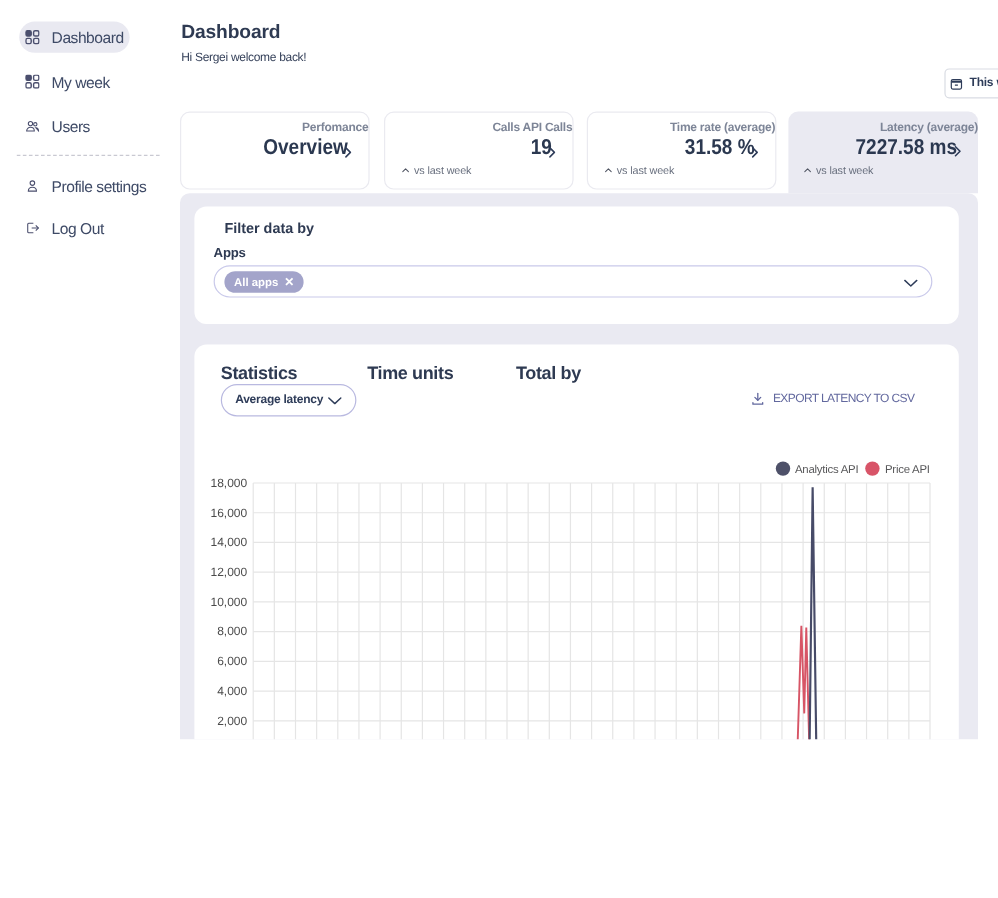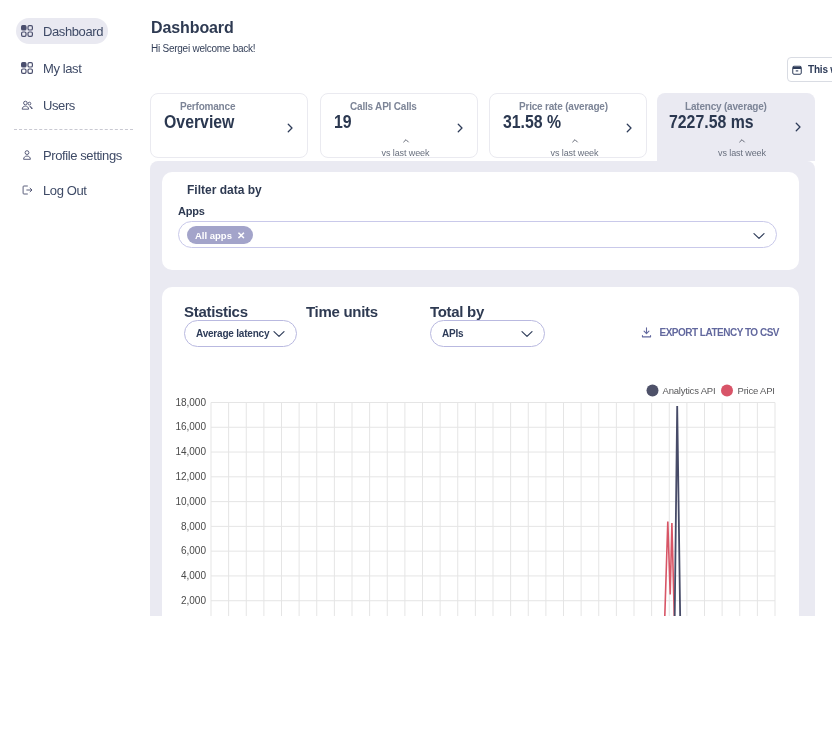--- a/index.html
+++ b/index.html
@@ -1,48 +1,48 @@
 <!DOCTYPE html>
 <html><head><meta charset="utf-8">
 <style>
 * { margin:0; padding:0; box-sizing:border-box; }
 html,body { width:832px; height:748px; background:#fff; font-family:"Liberation Sans", sans-serif; }
-#page { position:relative; width:832px; height:616px; overflow:hidden; }
+#page { position:relative; width:832px; height:616px; overflow:hidden;text-align:right; }
 
 .navitem { position:absolute; left:16px; height:26px; display:flex; align-items:center; color:#3e4a66; font-size:13px; letter-spacing:-0.4px; }
 .nicon { width:12px; height:12px; margin-left:5px; }
 .navitem span.t { margin-left:10px; }
 .pill { background:#e9e9f1; border-radius:13px; width:92px; }
 .sep { position:absolute; left:14px; top:129px; width:119px; border-top:1px dashed #c9c9d2; }
 
 .title { position:absolute; left:151px; top:19px; font-size:16px; font-weight:bold; color:#2e3a52; letter-spacing:-0.1px; }
 .subtitle { position:absolute; left:151px; top:43px; font-size:10px; color:#333f58; letter-spacing:-0.25px; }
 .weekbtn { position:absolute; left:742px; top:57px; width:71px; height:25px; border:1px solid #d9dce3; border-radius:4px; background:#fff; display:flex; align-items:center; justify-content:center; gap:5px; font-size:10px; font-weight:bold; color:#2e3c59; white-space:nowrap; letter-spacing:-0.2px;margin-left:45px; }
 
 .card { position:absolute; top:93px; width:158px; height:65px; background:#fff; border:1px solid #eaeaf0; border-radius:8px; padding:7px 0 0 13px; }
 .card.sel { background:#eaeaf2; border:none; border-radius:8px 8px 0 0; height:68px; padding:8px 0 0 12px; }
 .clabel { font-size:10px; font-weight:bold; color:#7d8597; letter-spacing:-0.2px; line-height:1.15;padding-left:16px; }
 .cvalue { font-size:18px; font-weight:bold; color:#2b3850; margin-top:0; line-height:1.05; transform:scaleX(0.88); transform-origin:left center; white-space:nowrap; }
-.vs { font-size:9px; color:#686f7e; margin-top:6px; display:flex; align-items:center; gap:3px; letter-spacing:-0.1px;flex-direction:column; }
+.vs { font-size:9px; color:#686f7e; margin-top:6px; display:flex; align-items:center; gap:3px; letter-spacing:-0.1px; }
 .cchev { position:absolute; right:11px; top:26px; }
 
 .panel { position:absolute; left:150px; top:161px; width:665px; height:571px; background:#eaeaf2; border-radius:8px; }
 .fcard { position:absolute; left:162px; top:172px; width:637px; height:98px; background:#fff; border-radius:10px; }
 .ftitle { position:absolute; left:177px; top:183px; font-size:12px; font-weight:bold; color:#2e3a52;padding-left:10px; }
 .flabel { position:absolute; left:178px; top:205px; font-size:11px; font-weight:bold; color:#2e3a52; letter-spacing:-0.2px; }
 .finput { position:absolute; left:178px; top:221px; width:599px; height:27px; border:1px solid #c9c9ea; border-radius:14px; background:#fff; }
 .chip { position:absolute; left:8px; top:4px; height:18px; background:#a3a4ca; border-radius:9px; color:#fff; font-size:9.5px; font-weight:bold; display:flex; align-items:center; padding:0 8px; gap:5px; }
 .chip .x { font-size:10px; }
 .fchev { position:absolute; right:9px; top:6px; }
 
 .ccard { position:absolute; left:162px; top:287px; width:637px; height:431px; background:#fff; border-radius:10px; }
 .dlabel { position:absolute; top:303px; font-size:15px; font-weight:bold; color:#2e3a52; letter-spacing:-0.3px; }
 .dd { position:absolute; top:320px; height:27px; border:1px solid #b9b9e0; border-radius:14px; background:#fff; font-size:10px; font-weight:bold; color:#2e3c59; display:flex; align-items:center; padding-left:11px; white-space:nowrap; letter-spacing:-0.2px; }
 .dd svg { position:absolute; right:9px; }
-.export { position:absolute; right:53px; top:326px; display:flex; align-items:center; gap:6px; font-size:10px; font-weight:bold; color:#62689e; letter-spacing:-0.5px; white-space:nowrap; }
+.export { position:absolute; right:70px; top:326px; display:flex; align-items:center; gap:6px; font-size:10px; font-weight:normal; color:#62689e; letter-spacing:-0.5px; white-space:nowrap; }
 .chart { position:absolute; left:0; top:0; }
 </style></head>
 <body>
 <div id="page">
 
 <div class="navitem pill" style="top:18px">
       <svg class="nicon" viewBox="0 0 12 12" fill="none" stroke="#4b4f6e" stroke-width="1.2">
 <rect x="0.6" y="0.6" width="4.4" height="4.4" rx="1.3" fill="#4b4f6e"></rect>
 <rect x="7" y="0.6" width="4.4" height="4.4" rx="1.3"></rect>
 <rect x="0.6" y="7" width="4.4" height="4.4" rx="1.3"></rect>
@@ -50,21 +50,21 @@
 </svg>
       <span class="t">Dashboard</span>
     </div>
 <div class="navitem" style="top:55px">
       <svg class="nicon" viewBox="0 0 12 12" fill="none" stroke="#4b4f6e" stroke-width="1.2">
 <rect x="0.6" y="0.6" width="4.4" height="4.4" rx="1.3" fill="#4b4f6e"></rect>
 <rect x="7" y="0.6" width="4.4" height="4.4" rx="1.3"></rect>
 <rect x="0.6" y="7" width="4.4" height="4.4" rx="1.3"></rect>
 <rect x="7" y="7" width="4.4" height="4.4" rx="1.3"></rect>
 </svg>
-      <span class="t">My last</span>
+      <span class="t">My week</span>
     </div>
 <div class="navitem" style="top:92px">
       <svg class="nicon" viewBox="0 0 12 12" fill="none" stroke="#4b4f6e" stroke-width="0.9">
 <circle cx="4.4" cy="4" r="1.8"></circle>
 <path d="M1.2 10.2c0-1.9 1.4-3.1 3.2-3.1s3.2 1.2 3.2 3.1z"></path>
 <circle cx="8.4" cy="4.6" r="1.4"></circle>
 <path d="M8.8 7.4c1.4 0.1 2.3 1.1 2.3 2.6z"></path>
 </svg>
       <span class="t">Users</span>
     </div>
@@ -109,21 +109,21 @@
         <svg width="8" height="8" viewBox="0 0 24 24" fill="none" stroke="#4d5260" stroke-width="2.6" stroke-linecap="round" stroke-linejoin="round">
           <path d="M5 15l7-7 7 7"></path>
         </svg>
         <span>vs last week</span>
       </div>
 <span class="cchev"><svg width="12" height="12" viewBox="0 0 24 24" fill="none" stroke="#2e3c59" stroke-width="2.6" stroke-linecap="round" stroke-linejoin="round">
           <path d="M8.5 4.5l7.5 7.5-7.5 7.5"></path>
         </svg></span>
 </div>
 <div class="card" style="left:489px">
-<div class="clabel">Price rate (average)</div>
+<div class="clabel">Time rate (average)</div>
 <div class="cvalue">31.58 %</div>
 <div class="vs">
         <svg width="8" height="8" viewBox="0 0 24 24" fill="none" stroke="#4d5260" stroke-width="2.6" stroke-linecap="round" stroke-linejoin="round">
           <path d="M5 15l7-7 7 7"></path>
         </svg>
         <span>vs last week</span>
       </div>
 <span class="cchev"><svg width="12" height="12" viewBox="0 0 24 24" fill="none" stroke="#2e3c59" stroke-width="2.6" stroke-linecap="round" stroke-linejoin="round">
           <path d="M8.5 4.5l7.5 7.5-7.5 7.5"></path>
         </svg></span>
@@ -150,23 +150,20 @@
       <span class="fchev"><svg width="16" height="16" viewBox="0 0 24 24" fill="none" stroke="#2e3c59" stroke-width="1.8" stroke-linecap="round" stroke-linejoin="round">
           <path d="M4.5 8.5l7.5 7 7.5-7"></path>
         </svg></span>
     </div>
 
 <div class="ccard"></div>
 <div class="dlabel" style="left:184px">Statistics</div>
 <div class="dlabel" style="left:306px">Time units</div>
 <div class="dlabel" style="left:430px">Total by</div>
 <div class="dd" style="left:184px; width:113px">Average latency<svg width="16" height="16" viewBox="0 0 24 24" fill="none" stroke="#2e3c59" stroke-width="1.8" stroke-linecap="round" stroke-linejoin="round">
-        <path d="M4.5 8.5l7.5 7 7.5-7"></path>
-      </svg></div>
-<div class="dd" style="left:430px; width:115px">APIs<svg width="16" height="16" viewBox="0 0 24 24" fill="none" stroke="#2e3c59" stroke-width="1.8" stroke-linecap="round" stroke-linejoin="round">
         <path d="M4.5 8.5l7.5 7 7.5-7"></path>
       </svg></div>
 <div class="export">
       <svg width="13" height="13" viewBox="0 0 24 24" fill="none" stroke="#62689e" stroke-width="2" stroke-linecap="round" stroke-linejoin="round">
         <path d="M12 3.5v10"></path>
         <path d="M7.5 9.5l4.5 4.5 4.5-4.5"></path>
         <path d="M4.5 17.5v2.5h15v-2.5"></path>
       </svg>
       <span>EXPORT LATENCY TO CSV</span>
     </div>

